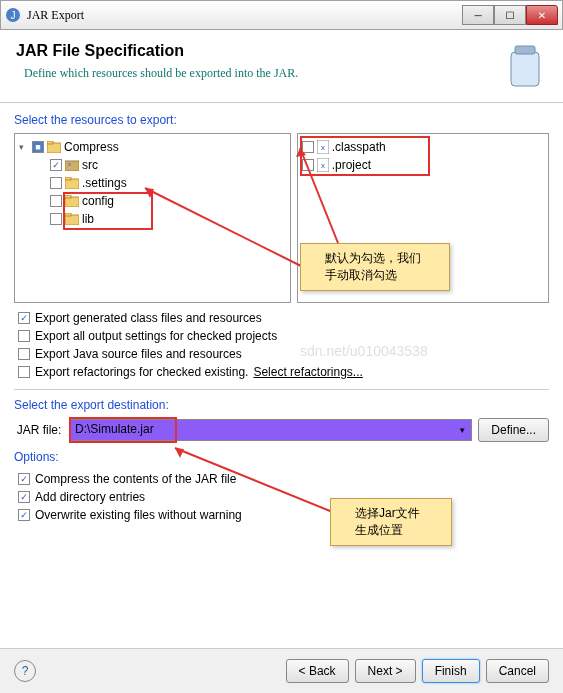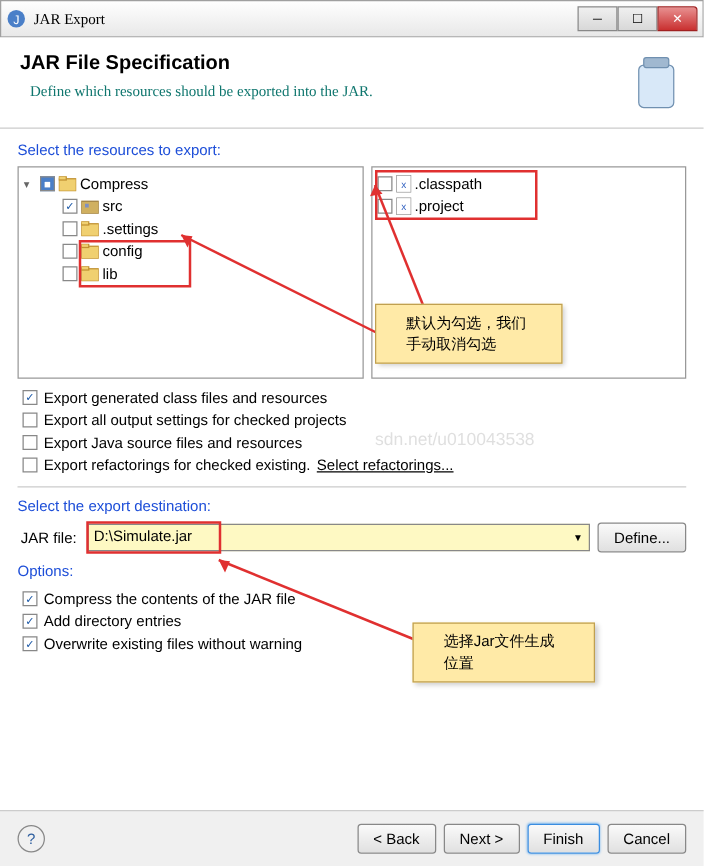--- a/index.html
+++ b/index.html
@@ -30,21 +30,21 @@
 .pkg-icon { width: 14px; height: 12px; }
 .file-icon { width: 12px; height: 14px; }
 .highlight-box { border: 2px solid #e03030; position: absolute; pointer-events: none; }
 .annotation { position: absolute; background: #ffeaa7; border: 1px solid #c0a050; padding: 6px 24px; font-size: 12px; box-shadow: 2px 2px 4px rgba(0,0,0,0.2); z-index: 10; }
 .arrow-svg { position: absolute; pointer-events: none; z-index: 5; }
 .opt-row { display: flex; align-items: center; gap: 5px; padding: 2px 4px; font-size: 12px; }
 .link { color: #000000; text-decoration: underline; cursor: pointer; text-align: right; }
 .divider { border-top: 1px solid #ccc; margin: 8px 0; }
 .field-row { display: flex; align-items: center; gap: 6px; margin: 6px 0; }
 .field-label { min-width: 50px; text-align: center; }
-.combo { flex: 1; height: 22px; border: 1px solid #888; padding: 2px 18px 2px 4px; position: relative; background: #fef9c3; }
+.combo { flex: 1; height: 22px; border: 1px solid #888; padding: 2px 18px 2px 4px; position: relative; background: #8b5cf6; }
 .combo-arrow { position: absolute; right: 2px; top: 2px; width: 14px; height: 16px; display: flex; align-items: center; justify-content: center; font-size: 8px; }
 .btn { height: 24px; padding: 0 12px; border: 1px solid #888; border-radius: 3px; background: linear-gradient(#fafafa, #e0e0e0); font-size: 12px; cursor: pointer; }
 .btn-row { display: flex; gap: 6px; justify-content: flex-end; padding: 10px 14px; border-top: 1px solid #ccc; position: absolute; bottom: 0; left: 0; right: 0; background: #f0f0f0; align-items: center; }
 .help-icon { width: 22px; height: 22px; border: 1px solid #888; border-radius: 50%; display: flex; align-items: center; justify-content: center; color: #3060a0; margin-right: auto; }
 .btn-default { border: 1px solid #3a8de0; box-shadow: 0 0 2px #6ab0f0; }
 .watermark { position: absolute; color: rgba(150,150,150,0.3); font-size: 14px; pointer-events: none; }
 </style>
 </head>
 <body>
 
@@ -195,21 +195,21 @@
   </div>
   <div class="opt-row">
     <span class="chk">✓</span>
       <span>Add directory entries</span>
   </div>
   <div class="opt-row">
     <span class="chk">✓</span>
       <span>Overwrite existing files without warning</span>
   </div>
 
-  <div class="annotation" style="left:330px; top:395px; width:146px;">选择Jar文件生成位置</div>
+  <div class="annotation" style="left:330px; top:395px; width:122px;">选择Jar文件生成位置</div>
   <svg class="arrow-svg" style="left:170px; top:340px; width:170px; height:80px;">
       <line x1="165" y1="70" x2="5" y2="5" stroke="#e03030" stroke-width="2"></line>
       <polygon points="5,5 14,6 10,15" fill="#e03030"></polygon>
     </svg>
 
   <div class="watermark" style="left:300px; top:240px;">sdn.net/u010043538</div>
 </div>
 
 <div class="btn-row">
   <div class="help-icon">?</div>

